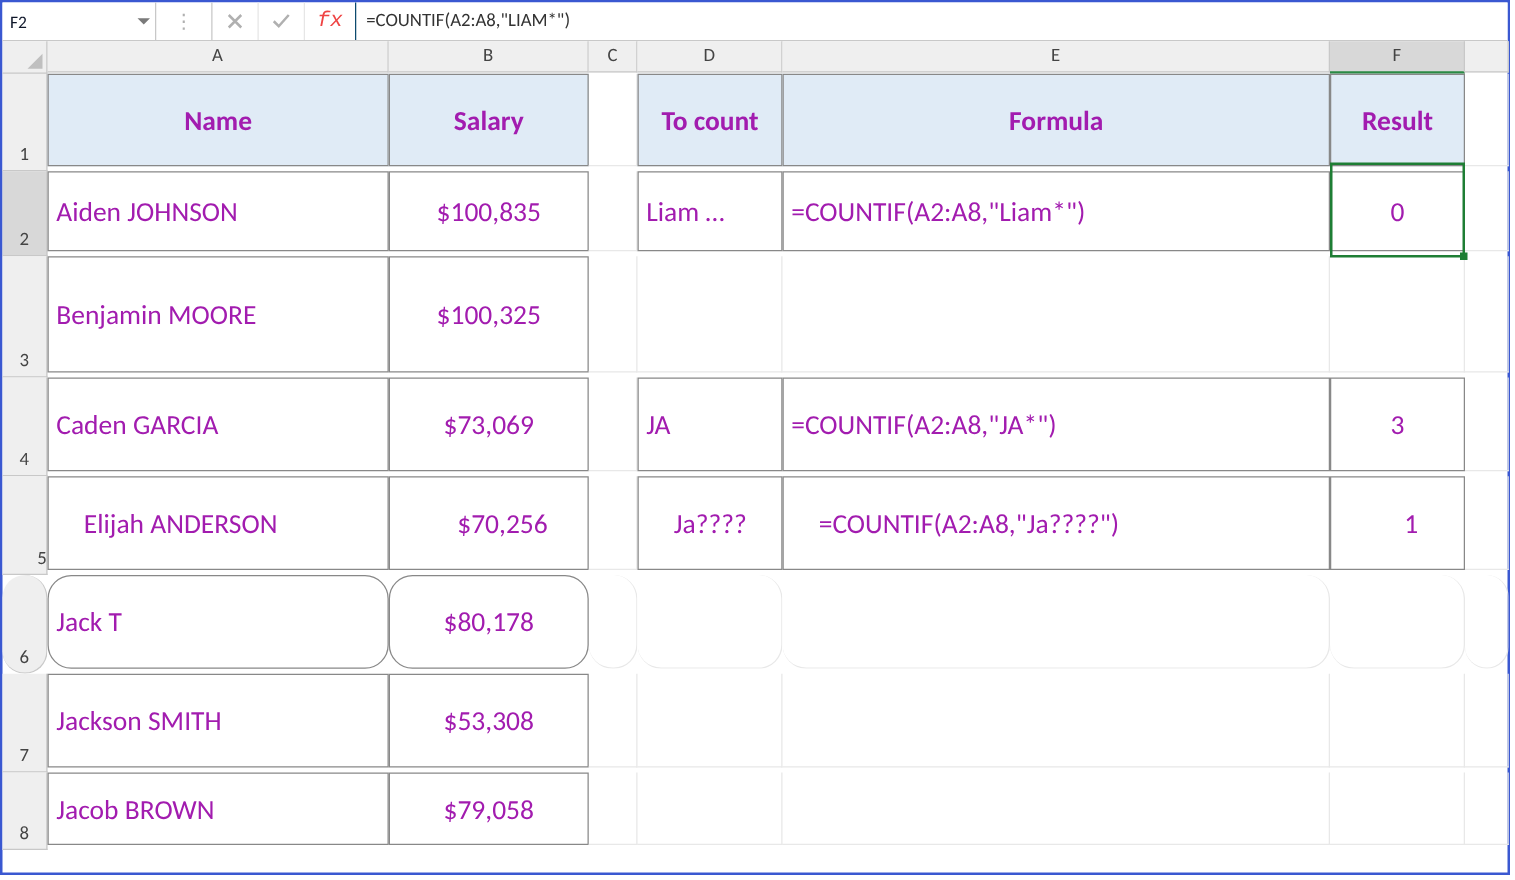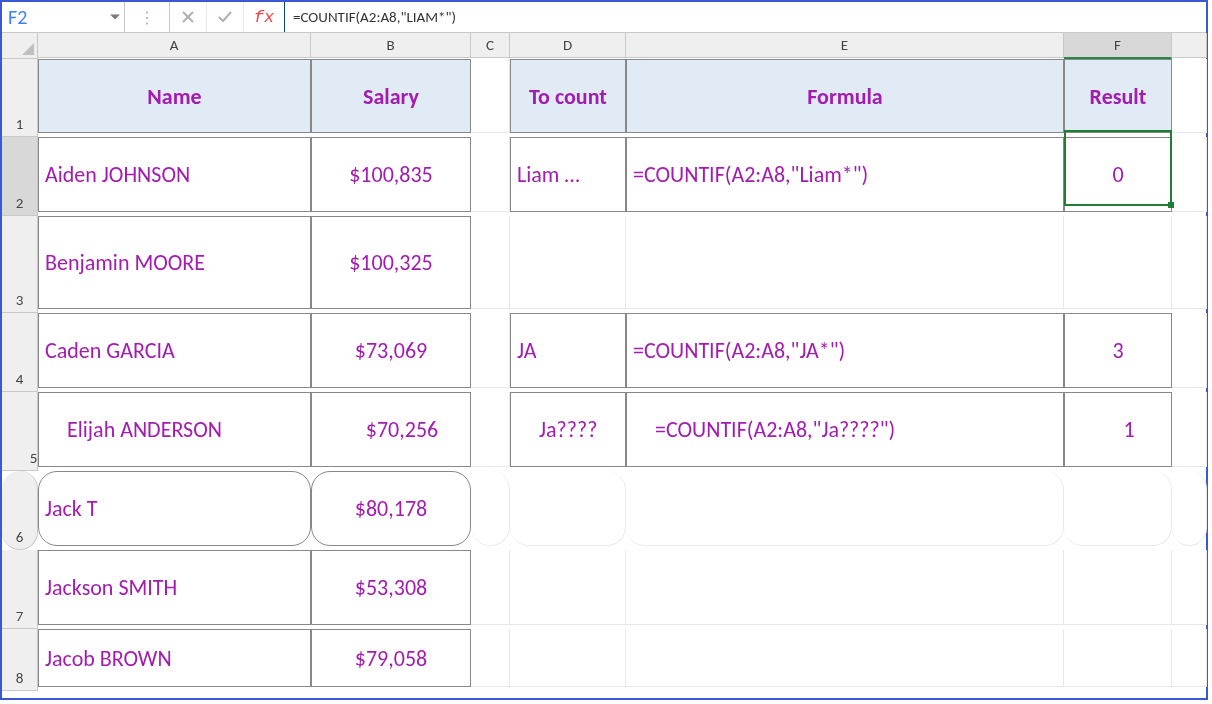--- a/index.html
+++ b/index.html
@@ -28,22 +28,22 @@
     border-bottom: 1px solid #c8c8c8;
     background: #fff;
   }
   .namebox {
     width: 116px;
     display: flex;
     align-items: center;
     border-right: 1px solid #c8c8c8;
     position: relative;
     padding-left: 6px;
-    font-size: 20px;
-    color: #3b82f6;
+    font-size: 14px;
+    color: #0f172a;
   }
   .namebox .dd {
     position: absolute;
     right: 4px;
     top: 50%;
     transform: translateY(-50%);
     width: 0; height: 0;
     border-left: 5px solid transparent;
     border-right: 5px solid transparent;
     border-top: 5px solid #7a7a7a;
@@ -138,21 +138,21 @@
     align-items: center;
     font-size: 22px;
     color: #a21caf;
     padding: 0 6px;
     box-sizing: border-box;
     white-space: nowrap;
     overflow: hidden;
   }
   
   .r1 > * { height: 74px; }
-  .r2 > * { height: 75px; }
+  .r2 > * { height: 64px; }
   .r3 > * { height: 93px; }
   .r4 > * { height: 75px; }
   .r5 > * { height: 75px; padding-left: 28px; }
   .r6 > * { height: 75px; border-radius: 19px; }
   .r7 > * { height: 75px; }
   .r8 > * { height: 58px; }
 
   .header-cell {
     background: #e0ebf6;
     font-weight: 700;

